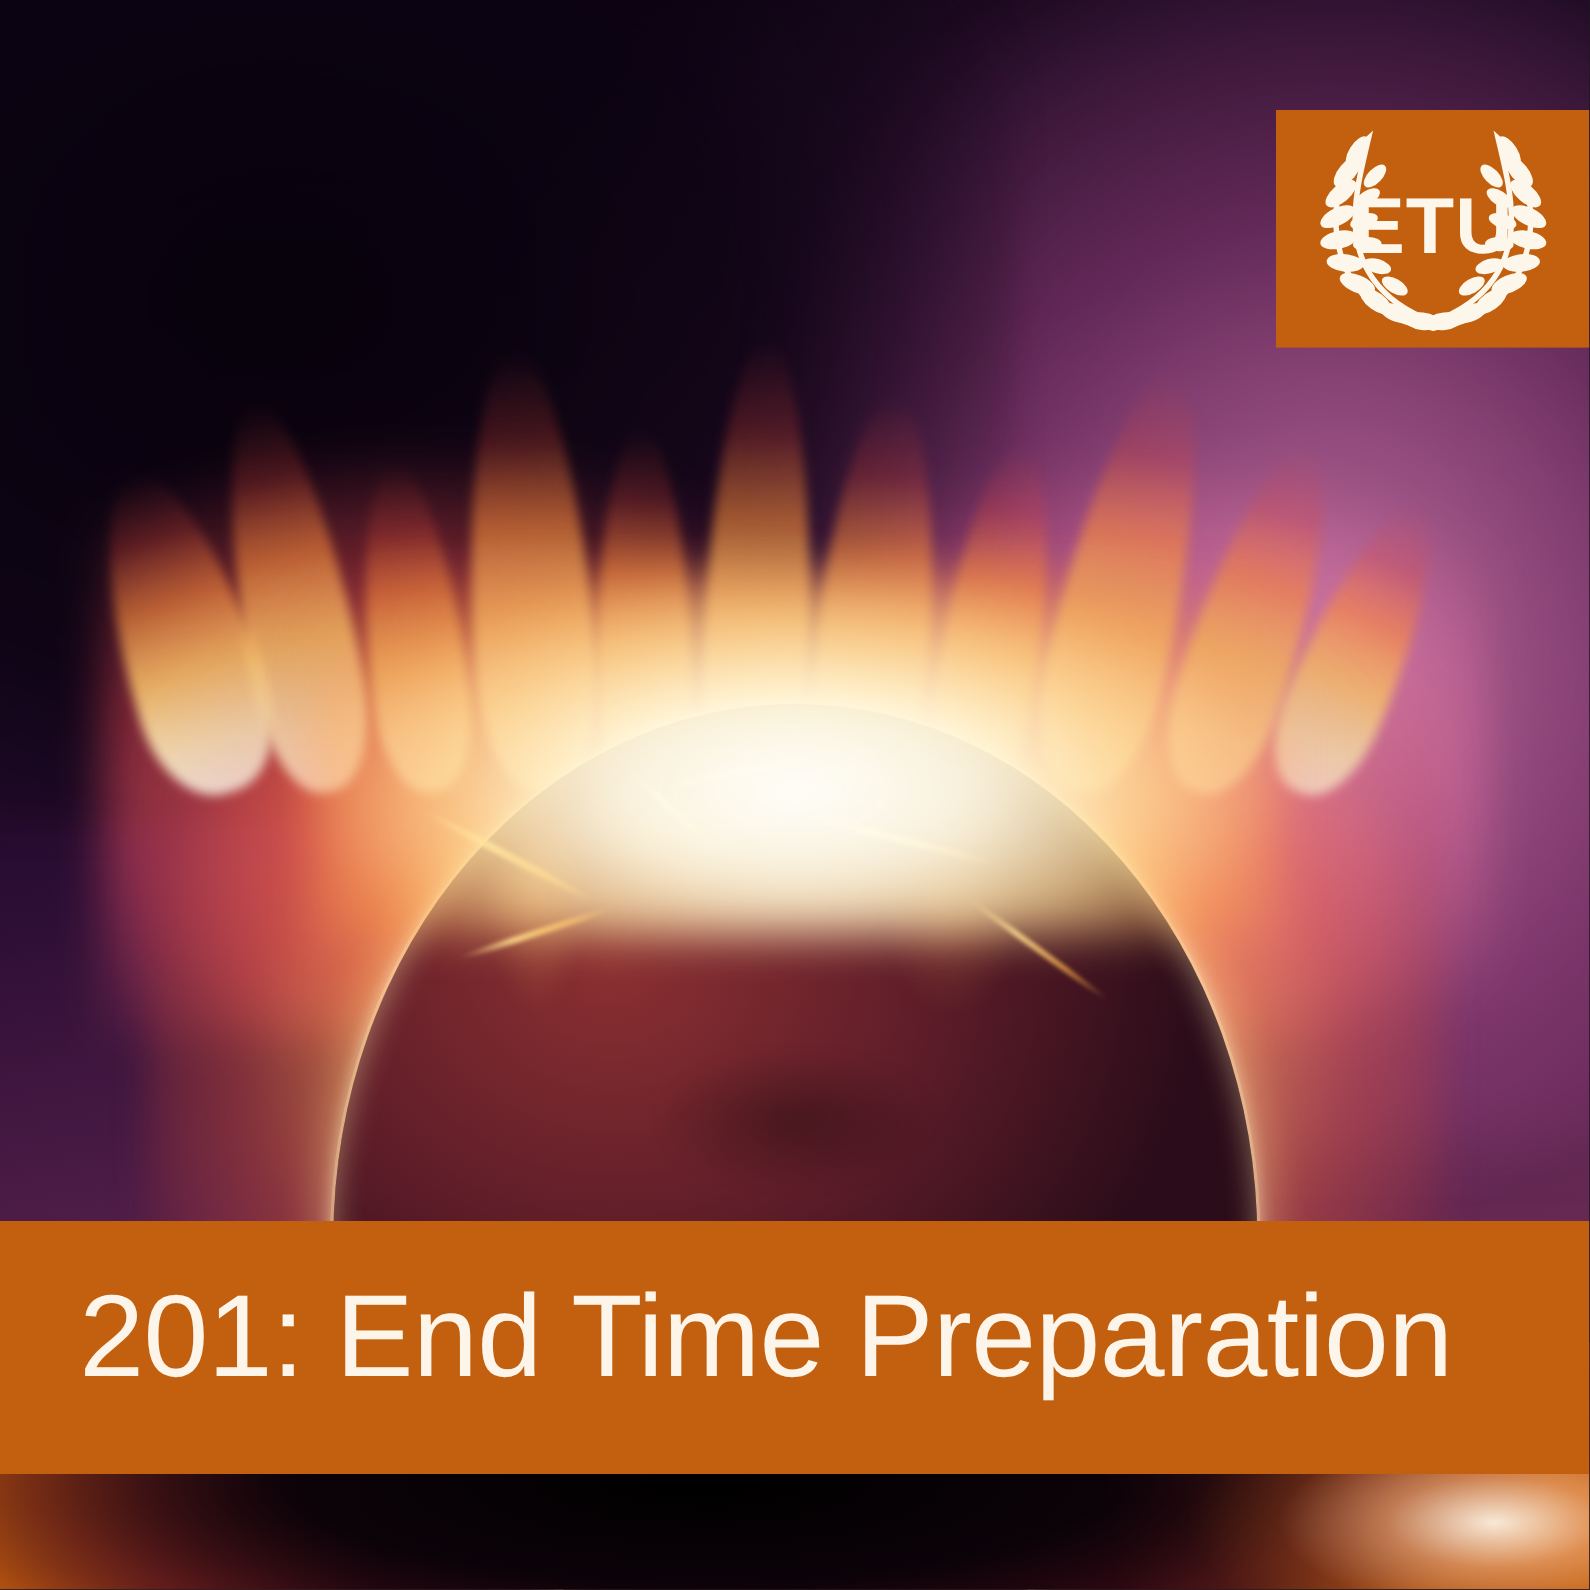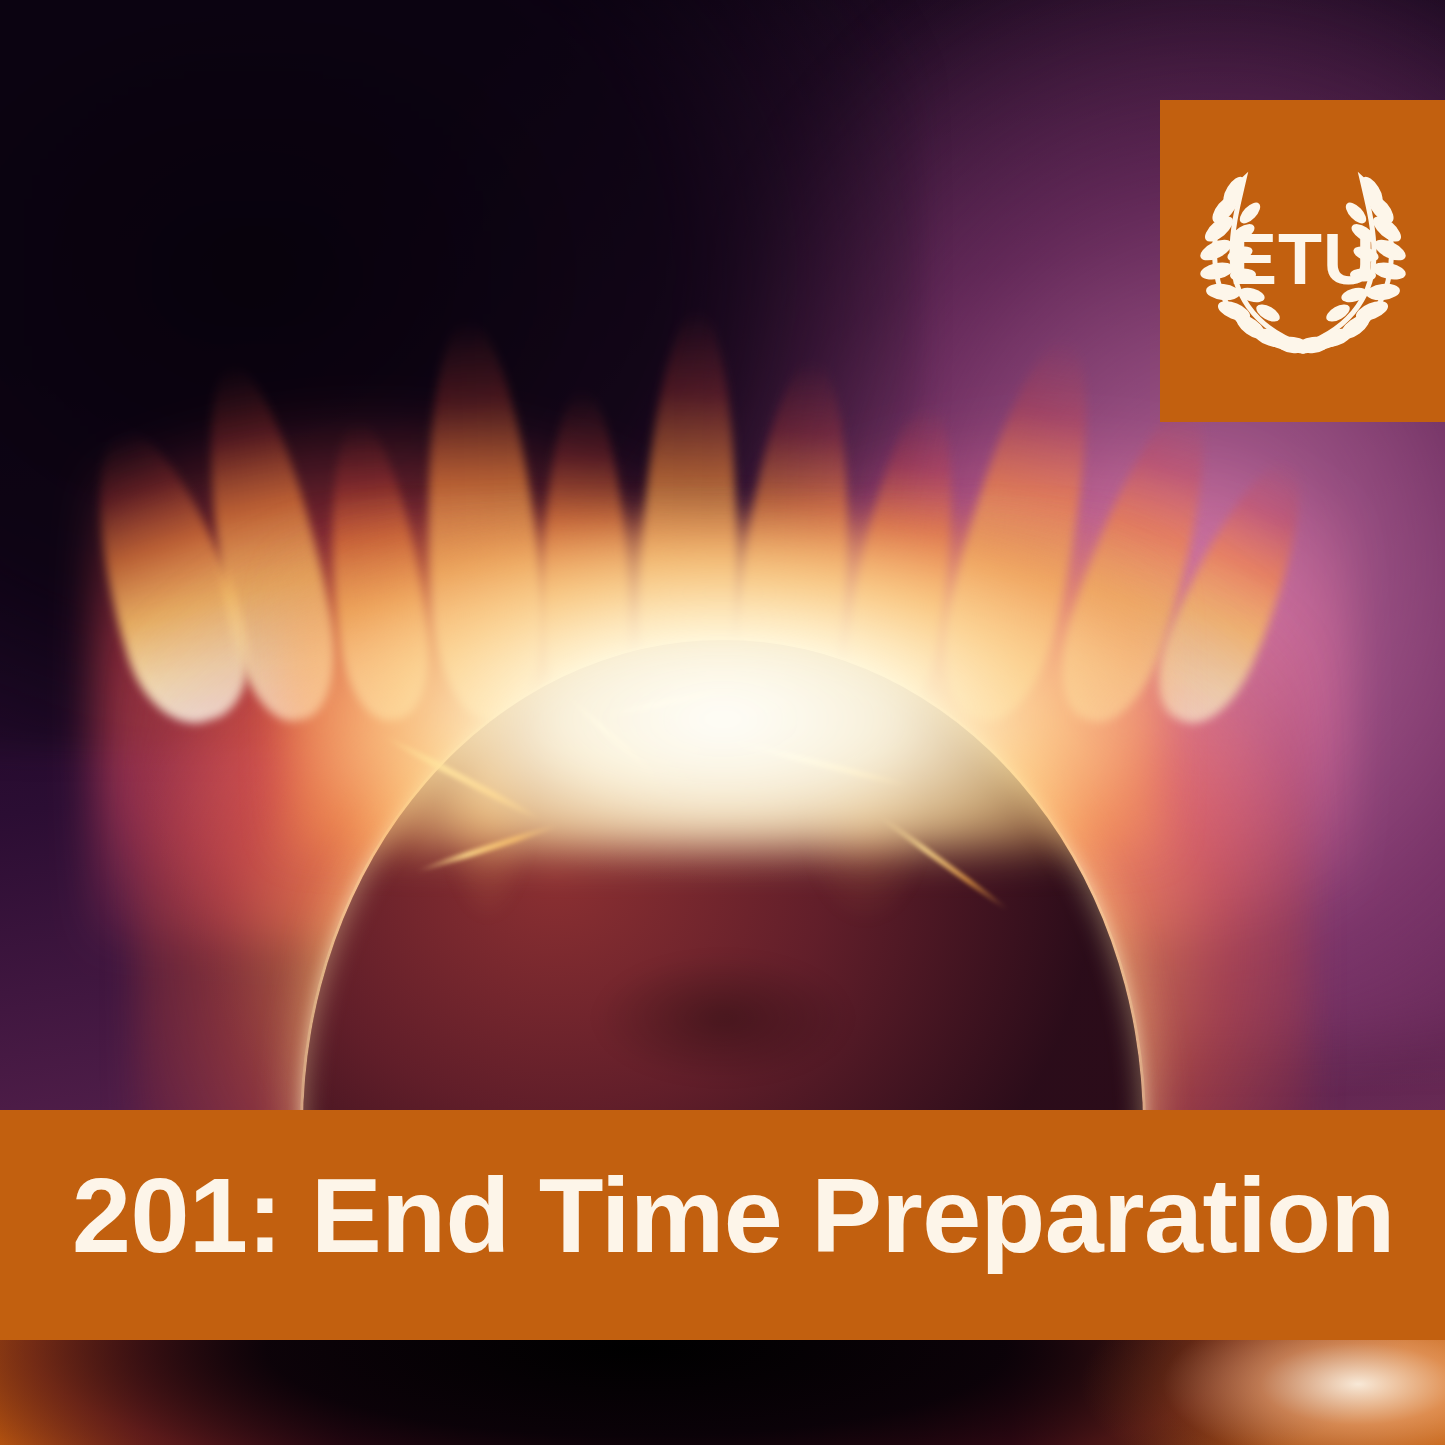--- a/index.html
+++ b/index.html
@@ -179,34 +179,34 @@
     left: 0; right: 0;
     top: 1110px;
     height: 230px;
     background: var(--orange);
   }
   .band-title {
     position: absolute;
     left: 72px;
     top: 1157px;
     font-size: 106px;
-    font-weight: bold;
+    font-weight: normal;
     letter-spacing: -0.5px;
     color: var(--title-color);
     white-space: nowrap;
     line-height: 1.1;
   }
 
   
   .badge {
     position: absolute;
     left: 1160px;
     top: 100px;
     width: 285px;
-    height: 322px;
+    height: 216px;
     background: var(--orange);
   }
   .badge-mark {
     position: absolute;
     left: 50%; top: 50%;
     transform: translate(-50%,-50%);
     width: 210px;
     height: 200px;
   }
   .badge-mark svg { display: block; width: 100%; height: 100%; }

